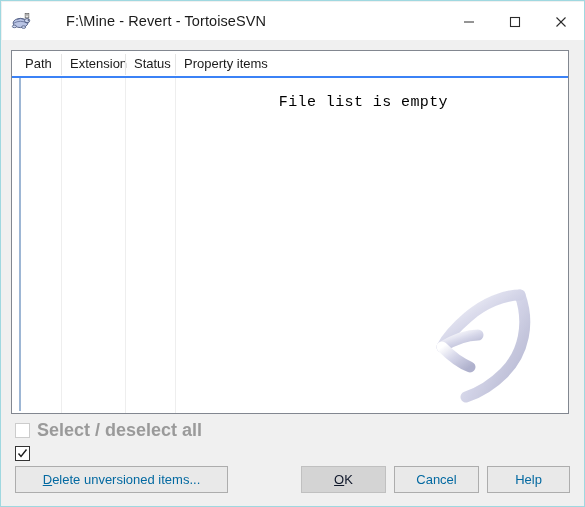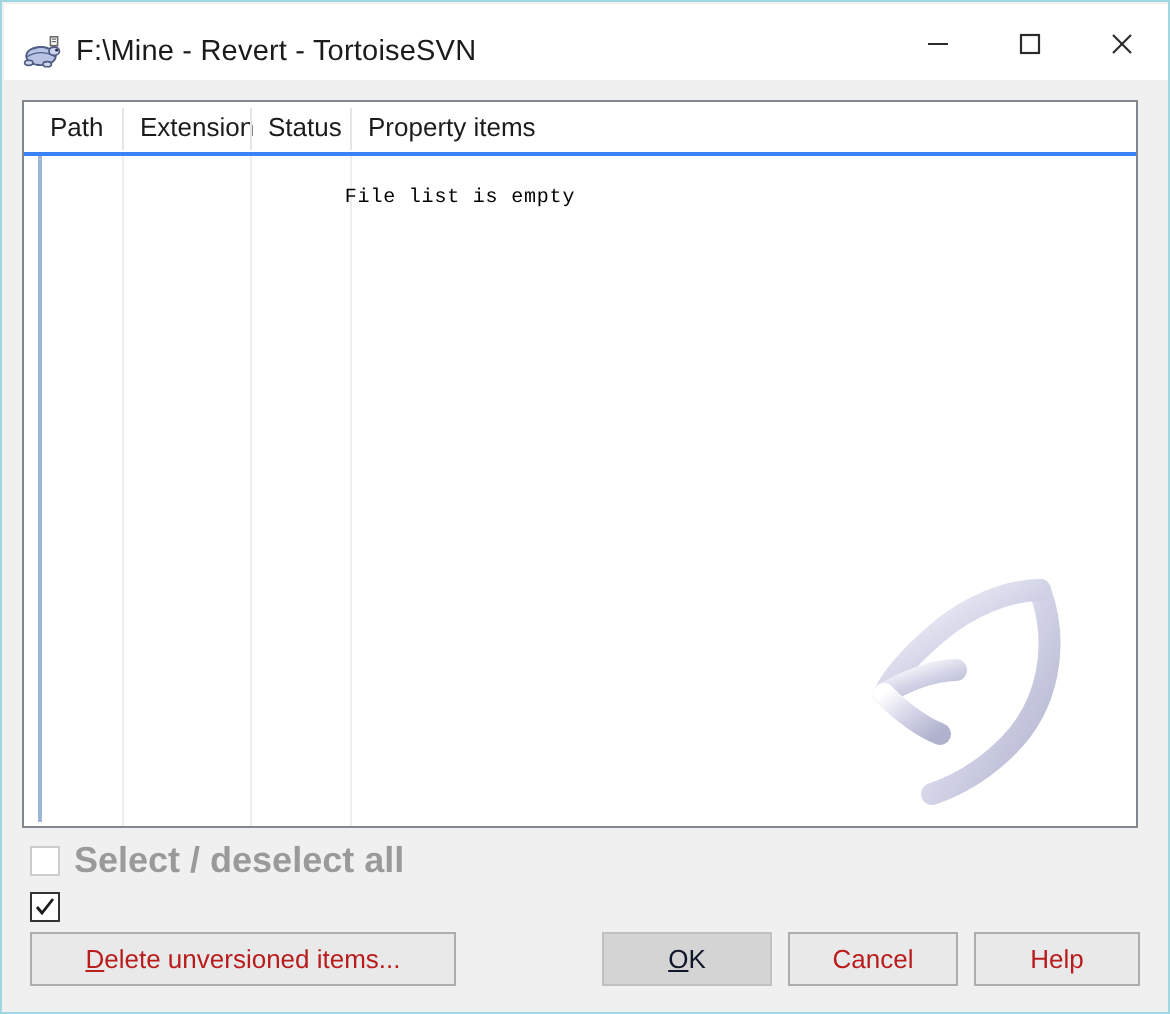--- a/index.html
+++ b/index.html
@@ -20,24 +20,25 @@
     border: 1px solid #9fd8e0;
     overflow: hidden;
   }
 
   
   #titlebar {
     position: absolute;
     left: 1px;
     top: 1px;
     width: 583px;
-    height: 48px;
+    height: 38px;
     background: #ffffff;
     display: flex;
     align-items: center;
+    gap: 28px;
   }
   #app-icon {
     width: 20px;
     height: 20px;
     margin-left: 9px;
     margin-right: 7px;
     flex: 0 0 auto;
     position: relative;
   }
   #title-text {
@@ -125,23 +126,23 @@
     top: 0;
     bottom: 2px;
     width: 2px;
     background: #9db6d4;
   }
   #empty-msg {
     position: absolute;
     left: 0;
     top: 16px;
     width: 100%;
-    text-align: center;
+    text-align: right;
     font-family: "Liberation Mono", "DejaVu Sans Mono", monospace;
-    font-size: 10px;
+    font-size: 15px;
     color: #000000;
     letter-spacing: 0.4px;
     padding-right: 120px;
     box-sizing: border-box;
   }
   #watermark {
     position: absolute;
     right: 18px;
     bottom: 8px;
     width: 132px;
@@ -184,21 +185,21 @@
   .u { text-decoration: underline; }
 
   
   .btn {
     position: absolute;
     box-sizing: border-box;
     background: #e9e9e9;
     border: 1px solid #adadad;
     font-family: "Liberation Sans", sans-serif;
     font-size: 13px;
-    color: #b91c1c;
+    color: #0369a1;
     display: flex;
     align-items: center;
     justify-content: center;
     white-space: nowrap;
   }
   .btn.disabled {
     background: #d4d4d4;
     border-color: #c0c0c0;
     color: #0f172a;
   }

